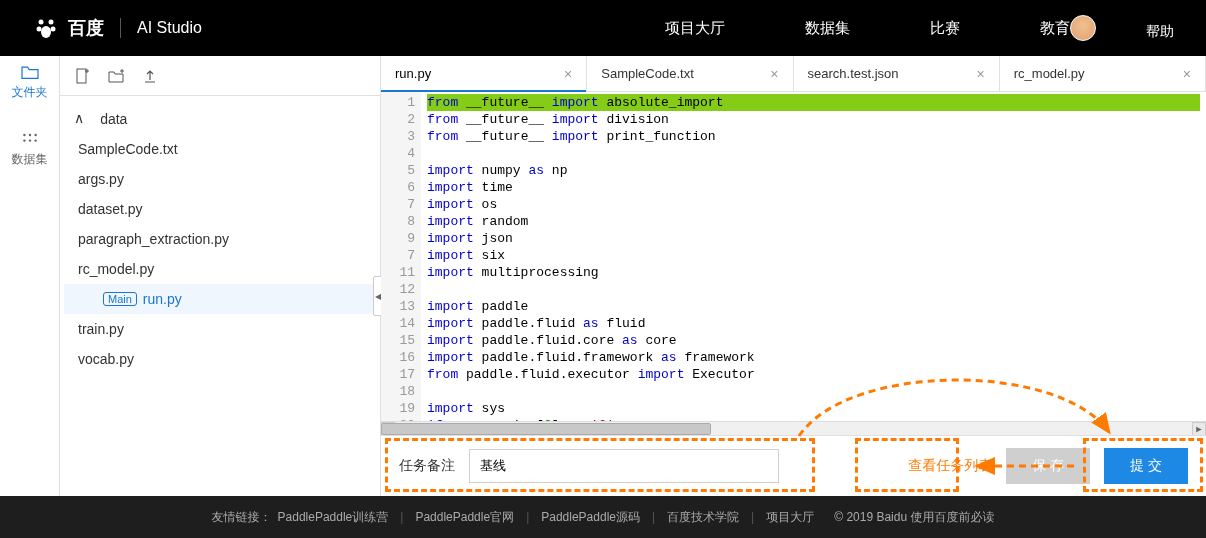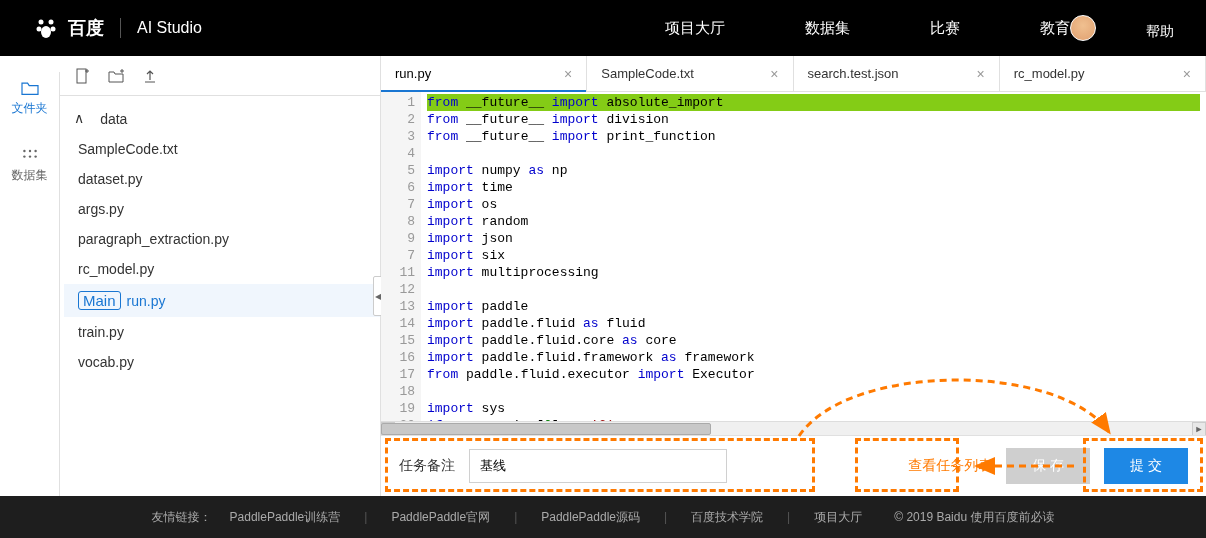--- a/index.html
+++ b/index.html
@@ -13,34 +13,34 @@
   .logo-sep { width: 1px; height: 20px; background: #555; margin: 0 8px; }
   .logo-sub { font-size: 16px; }
   .nav-items { display: flex; gap: 80px; flex: 1; justify-content: flex-end; padding-left: 60px; }
   .nav-item { font-size: 15px; cursor: pointer; }
   .nav-right { display: flex; align-items: flex-end; gap: 50px; }
   .avatar { width: 26px; height: 26px; border-radius: 50%; background: radial-gradient(circle at 50% 40%, #f0c090, #e0a070); border: 1px solid #fff; }
   .help { font-size: 14px; cursor: pointer; }
 
   
   .main { display: flex; height: 440px; }
-  .left-rail { width: 60px; border-right: 1px solid #e0e0e0; display: flex; flex-direction: column; align-items: center; padding-top: 8px; gap: 30px; margin-top: 16px; }
+  .left-rail { width: 60px; border-right: 1px solid #e0e0e0; display: flex; flex-direction: column; align-items: center; padding-top: 8px; gap: 30px; }
   .rail-item { display: flex; flex-direction: column; align-items: center; gap: 4px; font-size: 12px; color: #666; cursor: pointer; }
   .rail-item.active { color: #1976d2; }
   .rail-icon { width: 20px; height: 16px; }
 
   .file-panel { width: 320px; display: flex; flex-direction: column; }
   .file-toolbar { height: 40px; display: flex; align-items: center; gap: 18px; padding-left: 14px; border-bottom: 1px solid #e0e0e0; }
   .ftb-icon { width: 16px; height: 16px; cursor: pointer; color: #555; }
   .file-tree { padding: 8px 0; overflow-y: auto; }
   .tree-row { padding: 7px 14px; cursor: pointer; display: flex; align-items: center; gap: 6px; font-size: 14px; color: #333; }
   .tree-row.folder { font-weight: normal; }
   .tree-children { padding-left: 4px; }
   .tree-row.active { color: #1976d2; background: #f0f6fd; }
-  .main-badge { border: 1px solid #1976d2; color: #1976d2; border-radius: 3px; font-size: 15px; padding: 0 4px; }
+  .main-badge { border: 1px solid #1976d2; color: #1976d2; border-radius: 3px; font-size: 11px; padding: 0 4px; margin-left: 25px; }
 
   .editor-area { flex: 1; display: flex; flex-direction: column; position: relative; border-left: 1px solid #e0e0e0; }
   .tabs { display: flex; height: 36px; border-bottom: 1px solid #e0e0e0; }
   .tab { flex: 1; display: flex; align-items: center; justify-content: space-between; padding: 0 14px; font-size: 13px; color: #333; border-right: 1px solid #e0e0e0; cursor: pointer; position: relative; }
   .tab.active { color: #000; }
   .tab.active::after { content:""; position:absolute; left:0; right:0; bottom:-1px; height:2px; background:#1976d2; }
   .tab-close { color: #999; font-size: 14px; cursor: pointer; }
   
   .code-wrap { flex: 1; display: flex; font-family: Consolas, "Courier New", monospace; font-size: 13px; overflow: hidden; position: relative; }
   .gutter { width: 40px; background: #f5f5f5; text-align: right; padding: 2px 6px 2px 0; color: #999; line-height: 17px; }
@@ -52,36 +52,36 @@
   .k-str { color: #a31515; }
   .highlight-line { background: #84cc16; }
   .collapse-handle { position: absolute; left: -8px; top: 50%; width: 10px; height: 40px; background: #fff; border:1px solid #ccc; border-radius:2px; display:flex; align-items:center; justify-content:center; cursor:pointer; font-size:8px; color:#666; }
   .hscroll { height: 14px; background: #f0f0f0; border-top:1px solid #ddd; position: relative; }
   .hscroll-thumb { position:absolute; left:0; top:1px; height:12px; width:40%; background:#c8c8c8; border:1px solid #aaa; border-radius:2px; }
   .hscroll-btn { position:absolute; top:0; width:14px; height:14px; background:#e8e8e8; border:1px solid #ccc; font-size:9px; line-height:12px; text-align:center; color:#666; cursor:pointer; }
   .hscroll-btn.right { right:0; }
 
   .bottom-bar { display: flex; align-items: center; padding: 12px 18px; gap: 14px; border-top: 1px solid #e0e0e0; position: relative; }
   .task-label { font-size: 14px; color: #333; }
-  .task-input { width: 258px; height: 34px; border: 1px solid #d0d0d0; padding: 0 10px; font-size: 13px; }
+  .task-input { width: 310px; height: 34px; border: 1px solid #d0d0d0; padding: 0 10px; font-size: 13px; }
   .spacer { flex: 1; }
   .link-btn { color: #ff7a00; font-size: 14px; cursor: pointer; }
   .btn { height: 36px; padding: 0 26px; border: none; font-size: 14px; cursor: pointer; display:flex; align-items:center; }
   .btn-save { background: #cfcfcf; color: #fff; }
   .btn-submit { background: #1e88e5; color: #fff; }
 
   .dashed { position: absolute; border: 3px dashed #ff7a00; pointer-events: none; }
   .dash1 { left: 4px; top: 2px; width: 430px; height: 54px; }
   .dash2 { left: 474px; top: 2px; width: 104px; height: 54px; }
   .dash3 { left: 702px; top: 2px; width: 120px; height: 54px; }
   
   .arc-svg { position:absolute; pointer-events:none; }
 
   
-  .footer { background: #1e1e1e; color: #aaa; height: 42px; display: flex; align-items: center; justify-content: center; font-size: 12px; gap: 18px; }
+  .footer { background: #1e1e1e; color: #aaa; height: 42px; display: flex; align-items: center; justify-content: center; font-size: 12px; gap: 6px; }
   .footer a { color: #aaa; text-decoration: none; }
   .footer-sep { color: #555; margin: 0 6px; }
 </style>
 </head>
 <body>
 
 <div class="topnav">
   <div class="logo-area">
     <span class="baidu-paw">
       <svg viewBox="0 0 24 24" width="24" height="24" fill="#fff">
@@ -146,24 +146,24 @@
           <path d="M8 12V3M5 6l3-3 3 3M3 14h10" fill="none" stroke="#555" stroke-width="1.2"></path>
         </svg>
     </div>
     <div class="file-tree">
       <div class="tree-row folder"><span style="display:inline-block;transform:translateY(-1px);">∧</span>&nbsp;<span>data</span></div>
       <div class="tree-children">
         <div class="tree-row">
             <span>SampleCode.txt</span>
           </div>
         <div class="tree-row">
+            <span>args.py</span>
+          </div>
+        <div class="tree-row">
             <span>dataset.py</span>
-          </div>
-        <div class="tree-row">
-            <span>args.py</span>
           </div>
         <div class="tree-row">
             <span>paragraph_extraction.py</span>
           </div>
         <div class="tree-row">
             <span>rc_model.py</span>
           </div>
         <div class="tree-row active">
           <span class="main-badge">Main</span>
           <span>run.py</span>

